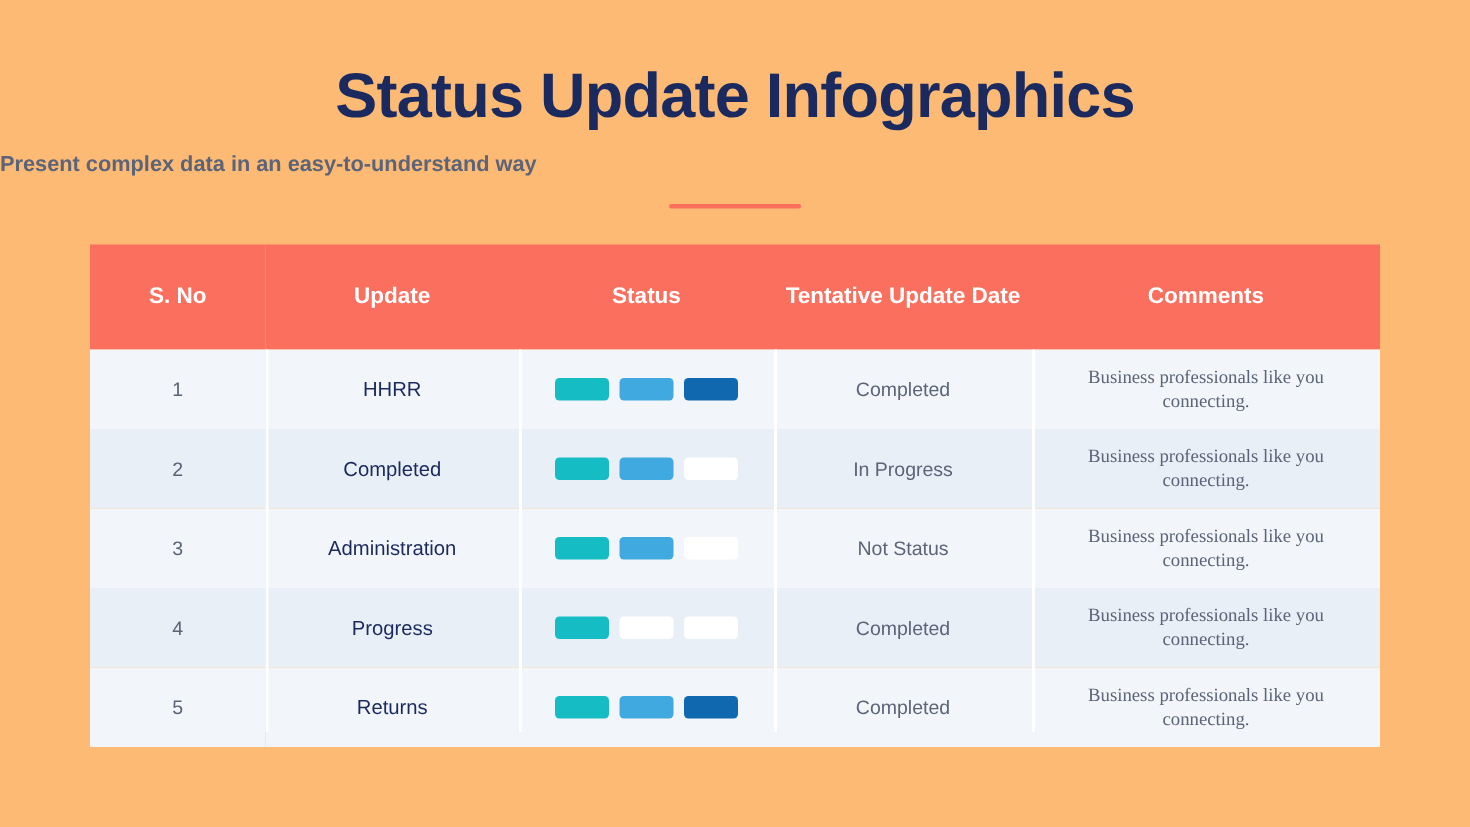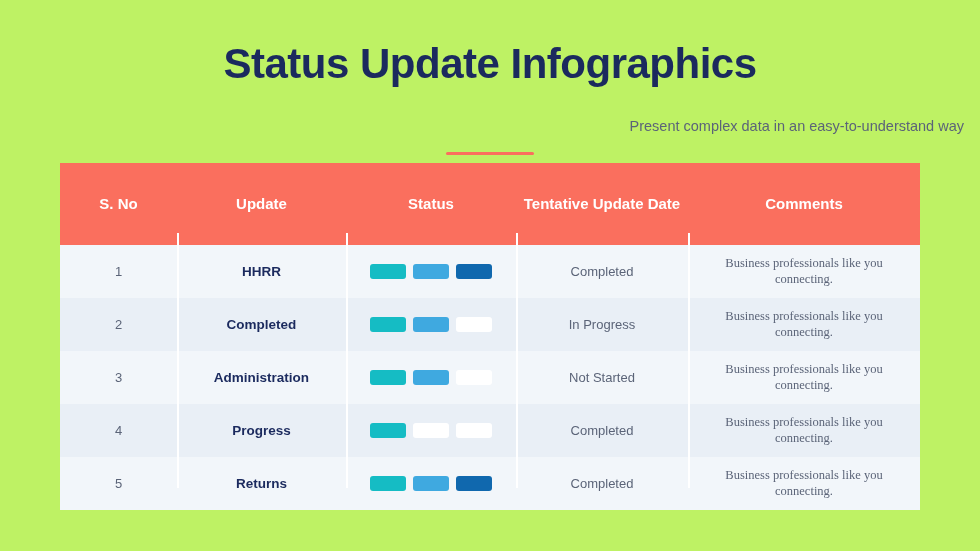--- a/index.html
+++ b/index.html
@@ -10,40 +10,40 @@
     width: 980px;
     height: 551px;
     background: #ffffff;
     font-family: "Liberation Sans", sans-serif;
     overflow: hidden;
   }
   .slide {
     position: relative;
     width: 980px;
     height: 551px;
-    background: #bef264;
+    background: #fdba74;
   }
   .title {
     text-align: center;
     font-size: 42px;
     font-weight: bold;
     color: #1b २a5e;
     color: #1b2a5e;
     letter-spacing: -0.5px;
     margin: 0;
     padding-top: 40px;
     line-height: 1.15;
   }
   .subtitle {
-    text-align: right;
+    text-align: left;
     font-size: 14.5px;
     color: #5b6478;
-    margin: 16px;
+    margin: 0;
     padding-top: 14px;
-    font-weight: 400;
+    font-weight: 700;
   }
   .divider {
     width: 88px;
     height: 3px;
     background: #fa6f5e;
     margin: 18px auto 0 auto;
     border-radius: 2px;
   }
   .table-wrap {
     position: absolute;
@@ -61,21 +61,21 @@
     color: #ffffff;
     font-size: 15px;
     font-weight: bold;
     padding: 14px 6px;
     text-align: center;
     vertical-align: middle;
     line-height: 1.25;
     border: none;
   }
   thead tr {
-    height: 82px;
+    height: 70px;
   }
   tbody td {
     text-align: center;
     vertical-align: middle;
     font-size: 13px;
     color: #5b6478;
     height: 51px;
     border: none;
   }
   tbody tr.odd td {
@@ -83,21 +83,21 @@
   }
   tbody tr.even td {
     background: #e9eff6;
   }
   td.sno {
     font-size: 13px;
     color: #5b6478;
   }
   td.topic {
     font-size: 13.5px;
-    font-weight: bold;
+    font-weight: normal;
     color: #1b2a5e;
   }
   td.comments {
     font-size: 12.5px;
     color: #5b6478;
     line-height: 1.25;
     padding: 0 18px;
     font-family: Liberation Serif, serif;
   }
   .bars {
@@ -182,21 +182,21 @@
           <tr class="odd">
             <td class="sno">3</td>
             <td class="topic">Administration</td>
             <td>
               <div class="bars">
                 <div class="bar" style="background: rgb(21, 188, 196);"></div>
                 <div class="bar" style="background: rgb(63, 169, 224);"></div>
                 <div class="bar" style="background: rgb(255, 255, 255);"></div>
               </div>
             </td>
-            <td>Not Started</td>
+            <td>Not Status</td>
             <td class="comments">Business professionals like you connecting.</td>
           </tr>
           <tr class="even">
             <td class="sno">4</td>
             <td class="topic">Progress</td>
             <td>
               <div class="bars">
                 <div class="bar" style="background: rgb(21, 188, 196);"></div>
                 <div class="bar" style="background: rgb(255, 255, 255);"></div>
                 <div class="bar" style="background: rgb(255, 255, 255);"></div>

